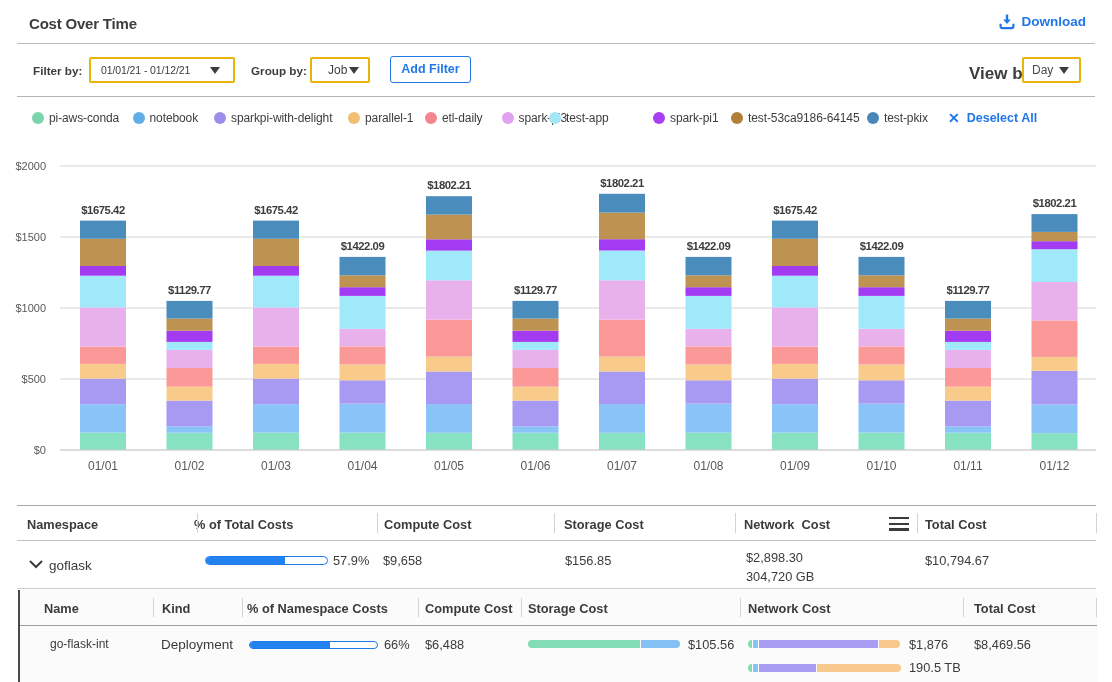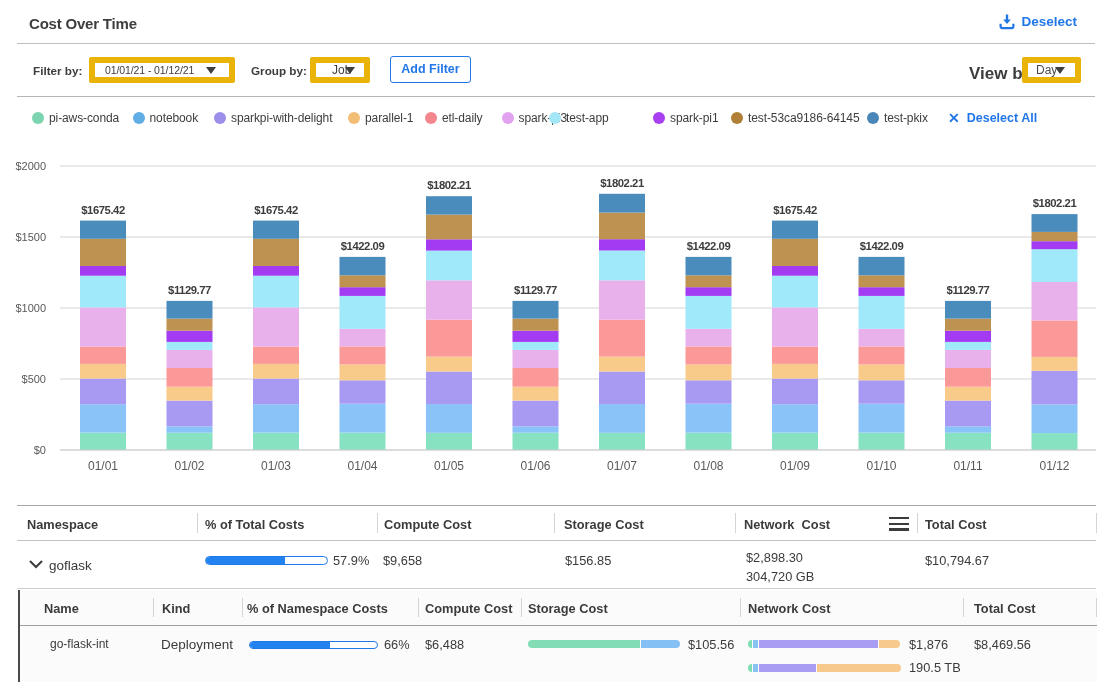--- a/index.html
+++ b/index.html
@@ -4,38 +4,38 @@
 html,body { width:1112px; height:682px; background:#fff; font-family:"Liberation Sans",sans-serif; position:relative; overflow:hidden; }
 .abs { position:absolute; }
 .hline { position:absolute; height:1px; background:#c2c2c2; }
 .vline { position:absolute; width:1px; background:#d4d4d4; }
 .bold { font-weight:bold; }
 .blue { color:#2277e8; }
 .lgd { position:absolute; top:111px; height:14px; display:flex; align-items:center; white-space:nowrap; }
 .dot { width:12px; height:12px; border-radius:50%; display:inline-block; margin-right:5px; }
 .ltx { font-size:12px; color:#3d3d3d; letter-spacing:-0.1px; }
 .caret { display:inline-block; width:0; height:0; border-left:5.5px solid transparent; border-right:5.5px solid transparent; border-top:7px solid #3d3d3d; }
-.selbox { position:absolute; border:6px solid #eab308; border-radius:2px; background:#fff; display:flex; align-items:center; }
+.selbox { position:absolute; border:2px solid #eab308; border-radius:2px; background:#fff; display:flex; align-items:center; }
 .cell { position:absolute; font-size:12.8px; color:#3b3b3b; white-space:nowrap; }
 .hcell { position:absolute; font-size:12.8px; font-weight:bold; color:#3b3b3b; white-space:nowrap; }
 .pill { position:absolute; border:1px solid #2079e8; border-radius:5px; background:#fff; overflow:hidden; }
 .pillfill { height:100%; background:#2283f0; }
 .segbar { position:absolute; overflow:hidden; display:flex; gap:1px; }
 .segbar span { height:100%; display:block; }
 </style></head>
 <body>
 
 <div class="abs bold" style="left:29px;top:15px;font-size:15px;color:#3d3d3d;letter-spacing:-0.2px">Cost Over Time</div>
 <div class="abs" style="left:999px;top:12px">
   <svg width="16" height="17" viewBox="0 0 16 17" style="vertical-align:middle">
     <path d="M8 1.5 v6" stroke="#2277e8" stroke-width="2.4" fill="none"></path>
     <polygon points="4.2,6.5 11.8,6.5 8,11" fill="#2277e8"></polygon>
     <path d="M1.6 10.8 v2.8 a1.5 1.5 0 0 0 1.5 1.5 h9.8 a1.5 1.5 0 0 0 1.5 -1.5 v-2.8" stroke="#2277e8" stroke-width="2.2" fill="none"></path>
   </svg>
-  <span class="bold blue" style="font-size:13.5px;margin-left:2px;vertical-align:middle">Deselect</span>
+  <span class="bold blue" style="font-size:13.5px;margin-left:2px;vertical-align:middle">Download</span>
 </div>
 <div class="hline" style="left:17px;top:43px;width:1078px;background:#bdbdbd"></div>
 
 <div class="abs bold" style="left:33px;top:64px;font-size:11.7px;color:#3d3d3d">Filter by:</div>
 <div class="selbox" style="left:89px;top:57px;width:146px;height:26px">
   <span style="font-size:10.5px;color:#3d3d3d;margin-left:10px;letter-spacing:-0.1px">01/01/21 - 01/12/21</span>
   <span class="caret" style="position:absolute;right:13px"></span>
 </div>
 <div class="abs bold" style="left:251px;top:64px;font-size:11.7px;color:#3d3d3d">Group by:</div>
 <div class="selbox" style="left:310px;top:57px;width:60px;height:26px">
@@ -248,21 +248,21 @@
 <rect x="1031.5" y="241.20" width="46.0" height="8.00" fill="#a23bf2"></rect>
 <rect x="1031.5" y="231.90" width="46.0" height="9.30" fill="#be9251"></rect>
 <rect x="1031.5" y="214.10" width="46.0" height="17.80" fill="#4a8cbc"></rect>
 <text x="1054.5" y="207.1" text-anchor="middle" font-size="11.3" font-weight="bold" letter-spacing="-0.45" fill="#3d3d3d">$1802.21</text>
 <text x="1054.5" y="470" text-anchor="middle" font-size="12" fill="#595959">01/12</text>
 <line x1="60" y1="450" x2="1096" y2="450" stroke="#cfcfcf" stroke-width="1"></line>
 </svg>
 
 <div class="hline" style="left:17px;top:505px;width:1079px;background:#a8a8a8"></div>
 <div class="hcell" style="left:27px;top:517px">Namespace</div>
-<div class="hcell" style="left:205px;top:517px">% of Total Costs</div>
+<div class="hcell" style="left:194px;top:517px">% of Total Costs</div>
 <div class="hcell" style="left:384px;top:517px">Compute Cost</div>
 <div class="hcell" style="left:564px;top:517px">Storage Cost</div>
 <div class="hcell" style="left:744px;top:517px">Network&nbsp; Cost</div>
 <div class="abs" style="left:889px;top:517px;width:20px">
   <div style="height:2.2px;background:#3b3b3b;margin-bottom:3.5px"></div>
   <div style="height:2.2px;background:#3b3b3b;margin-bottom:3.5px"></div>
   <div style="height:2.2px;background:#3b3b3b"></div>
 </div>
 <div class="hcell" style="left:925px;top:517px">Total Cost</div>
 <div class="vline" style="left:197px;top:513px;height:20px"></div>

